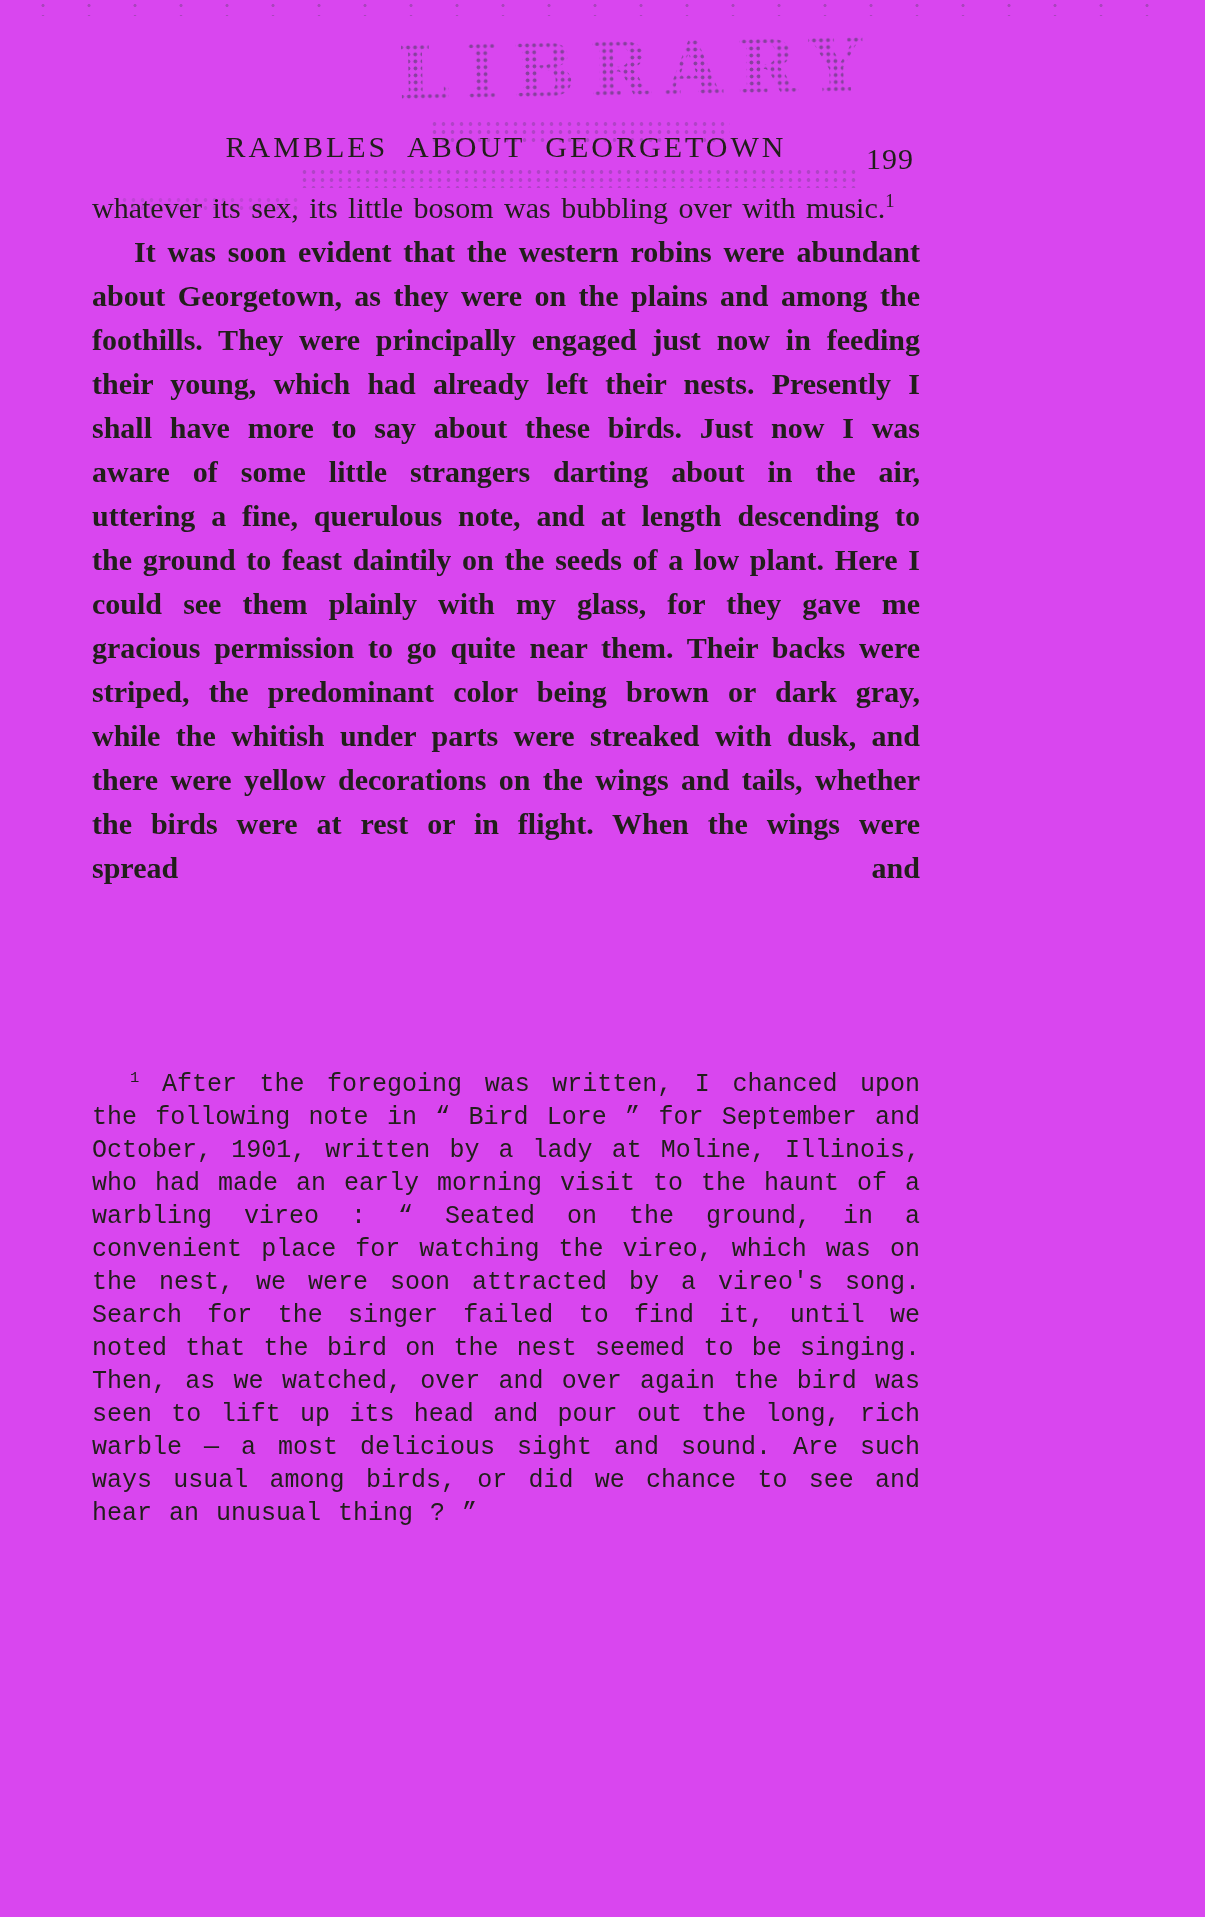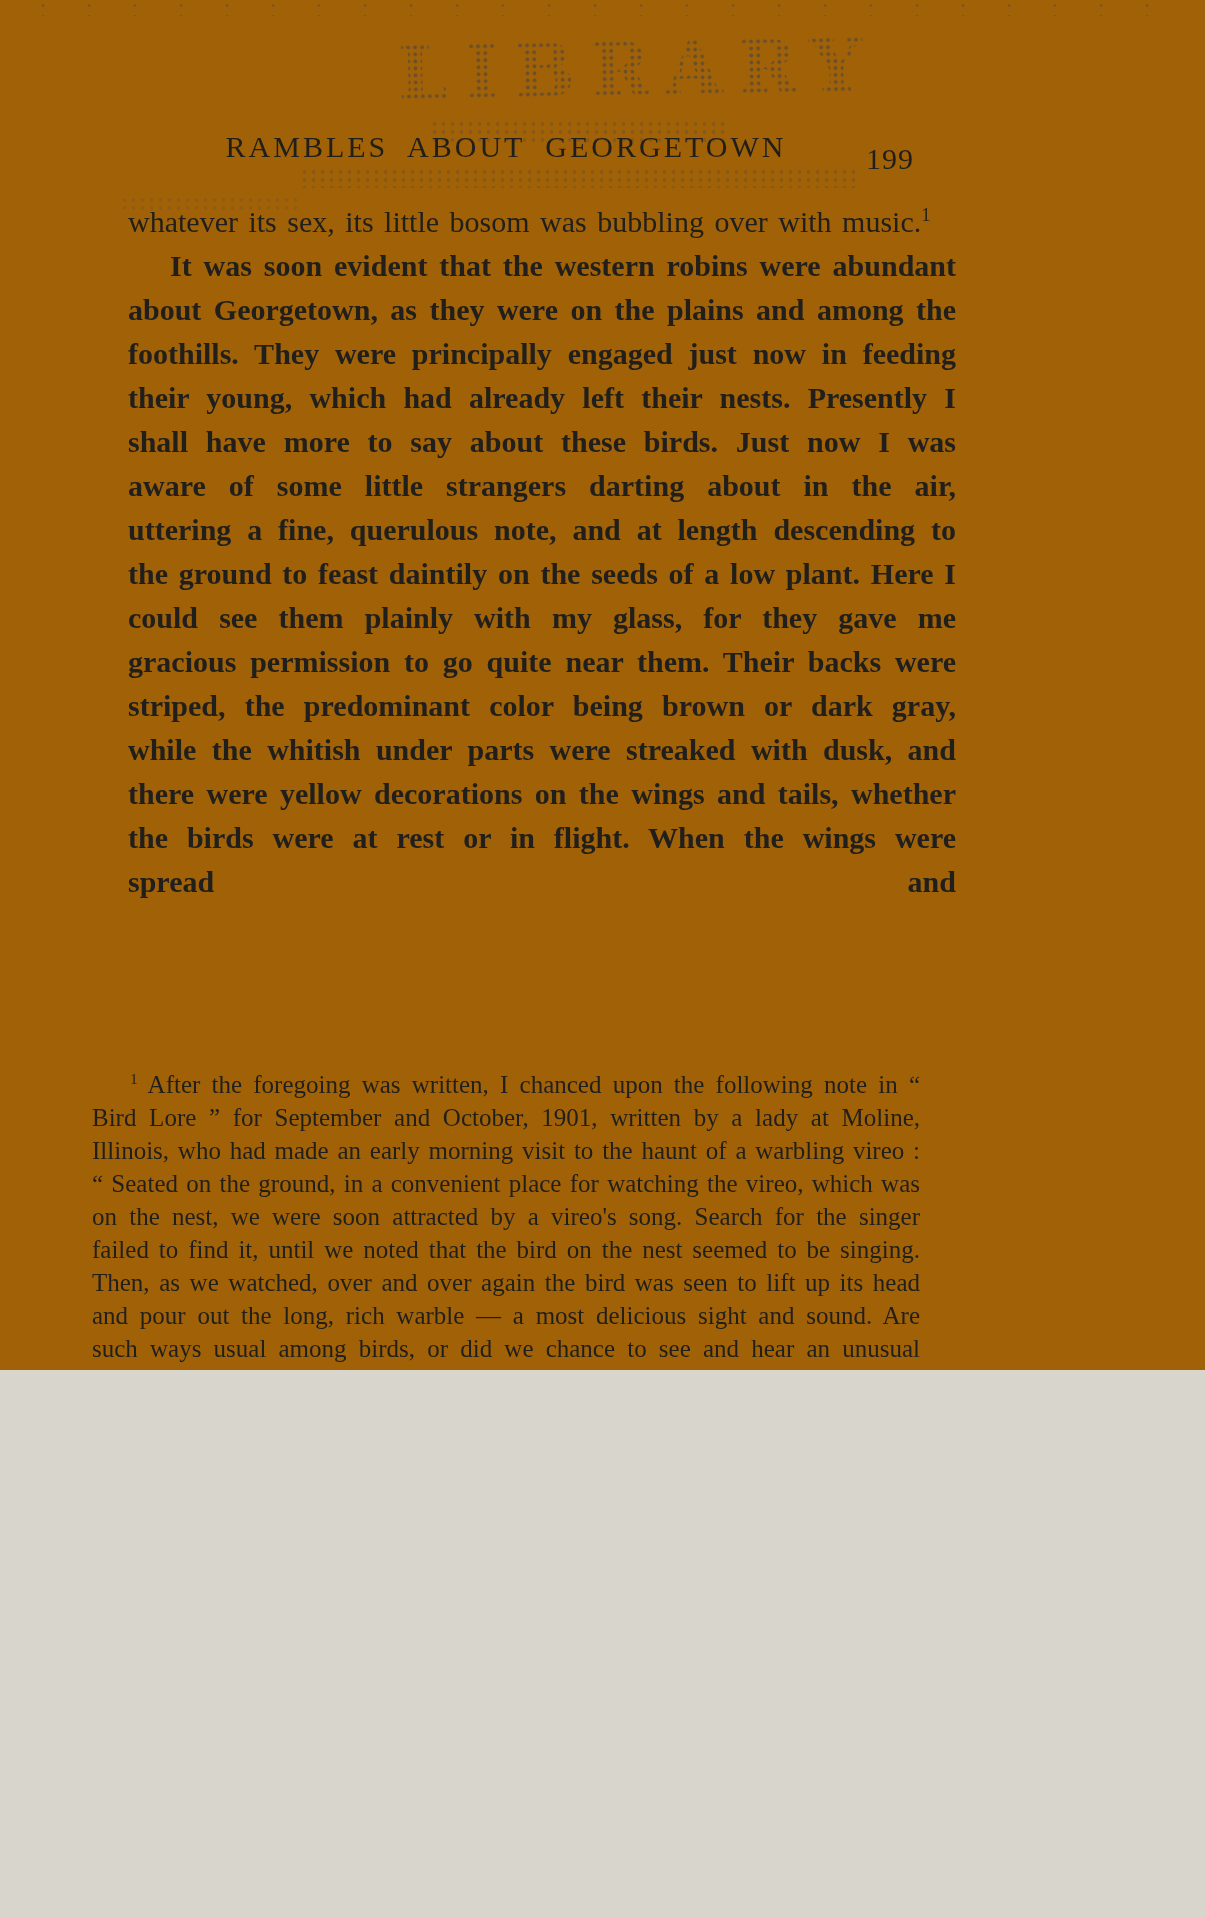--- a/index.html
+++ b/index.html
@@ -1,23 +1,23 @@
 <!DOCTYPE html>
 <html><head>
 <meta charset="utf-8">
 <style>
   html, body { margin: 0; padding: 0; }
   body { background: #d8d5cd; }
 
   .page {
     position: relative;
     width: 1205px;
-    height: 1370px;
+    height: 1917px;
     margin: 0 auto;
-    background: #a16207;
+    background: #d946ef;
     font-family: "Liberation Serif", serif;
     color: #211f1b;
     overflow: hidden;
   }
 
   
   .scan-noise-band {
     position: absolute;
     top: 0; left: 20px;
     width: 1160px; height: 16px;
@@ -69,28 +69,27 @@
   .page-number {
     position: absolute;
     right: 6px;
     top: 12px;
     letter-spacing: 1px;
     word-spacing: normal;
   }
 
   .body-text {
     position: absolute;
-    top: 200px;
+    top: 186px;
     left: 92px;
     width: 828px;
     font-size: 30px;
     line-height: 44px;
     text-align: justify;
     word-spacing: 3px;
-    margin-left: 36px;
   }
   .body-text p { margin: 0; }
   .para-indent { text-indent: 42px; font-weight: bold; }
   .justify-last { text-align-last: justify; }
 
   sup.fn-ref {
     font-size: 0.62em;
     vertical-align: super;
     line-height: 0;
   }
@@ -98,20 +97,21 @@
   .footnote {
     position: absolute;
     top: 1068px;
     left: 92px;
     width: 828px;
     font-size: 25px;
     line-height: 33px;
     text-align: justify;
     text-indent: 38px;
     word-spacing: 2px;
+    font-family: Liberation Mono, monospace;
   }
 </style>
 </head>
 <body>
 
 <div class="page">
 
   <div class="scan-noise-band"></div>
 
   <div class="library-stamp">LIBRARY</div>

